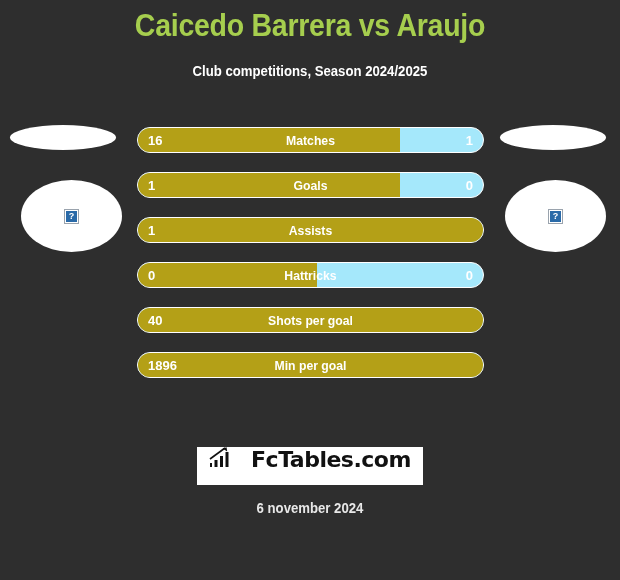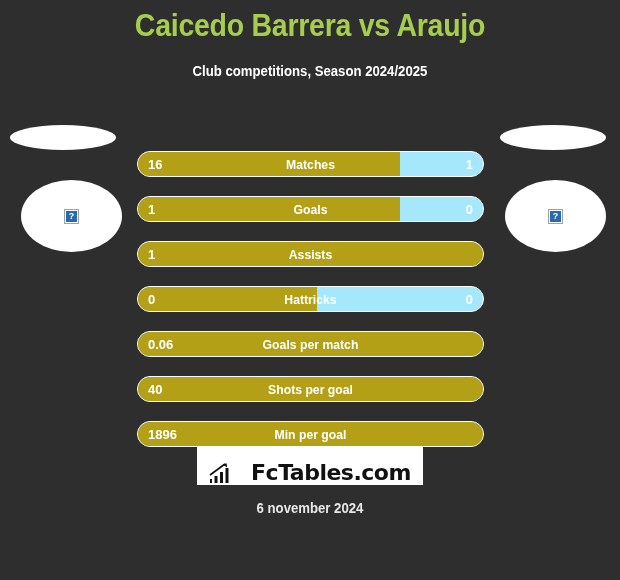--- a/index.html
+++ b/index.html
@@ -103,21 +103,20 @@
     text-align: center;
     font-family: "Liberation Sans", sans-serif;
   }
 
   
   .bars {
     position: absolute;
     top: 127px;
     left: 137px;
     width: 347px;
-    margin-top: 24px;
   }
   .bar-row {
     position: relative;
     height: 26px;
     margin-bottom: 19px;
     border: 1px solid #ffffff;
     border-radius: 13px;
     box-sizing: border-box;
     background: #a5e8fb;
     overflow: hidden;
@@ -153,21 +152,21 @@
 
   
   .logo {
     position: absolute;
     top: 447px;
     left: 197px;
     width: 226px;
     height: 38px;
     background: #ffffff;
     display: flex;
-    align-items: flex-end;
+    align-items: flex-start;
     justify-content: center;
     gap: 16px;
   }
   .logo-icon {
     display: block;
     width: 26px;
     height: 22px;
   }
   .logo-text {
     color: #111111;
@@ -233,25 +232,20 @@
       <div class="bar-row">
         <div class="bar-fill" style="width: 100%;"></div>
         <div class="bar-home">1</div>
         <div class="bar-label">Assists</div>
       </div>
       <div class="bar-row">
         <div class="bar-fill" style="width: 52%;"></div>
         <div class="bar-home">0</div>
         <div class="bar-label">Hattricks</div>
         <div class="bar-away">0</div>
-      </div>
-      <div class="bar-row">
-        <div class="bar-fill" style="width: 100%;"></div>
-        <div class="bar-home">0.06</div>
-        <div class="bar-label">Goals per match</div>
       </div>
       <div class="bar-row">
         <div class="bar-fill" style="width: 100%;"></div>
         <div class="bar-home">40</div>
         <div class="bar-label">Shots per goal</div>
       </div>
       <div class="bar-row">
         <div class="bar-fill" style="width: 100%;"></div>
         <div class="bar-home">1896</div>
         <div class="bar-label">Min per goal</div>

